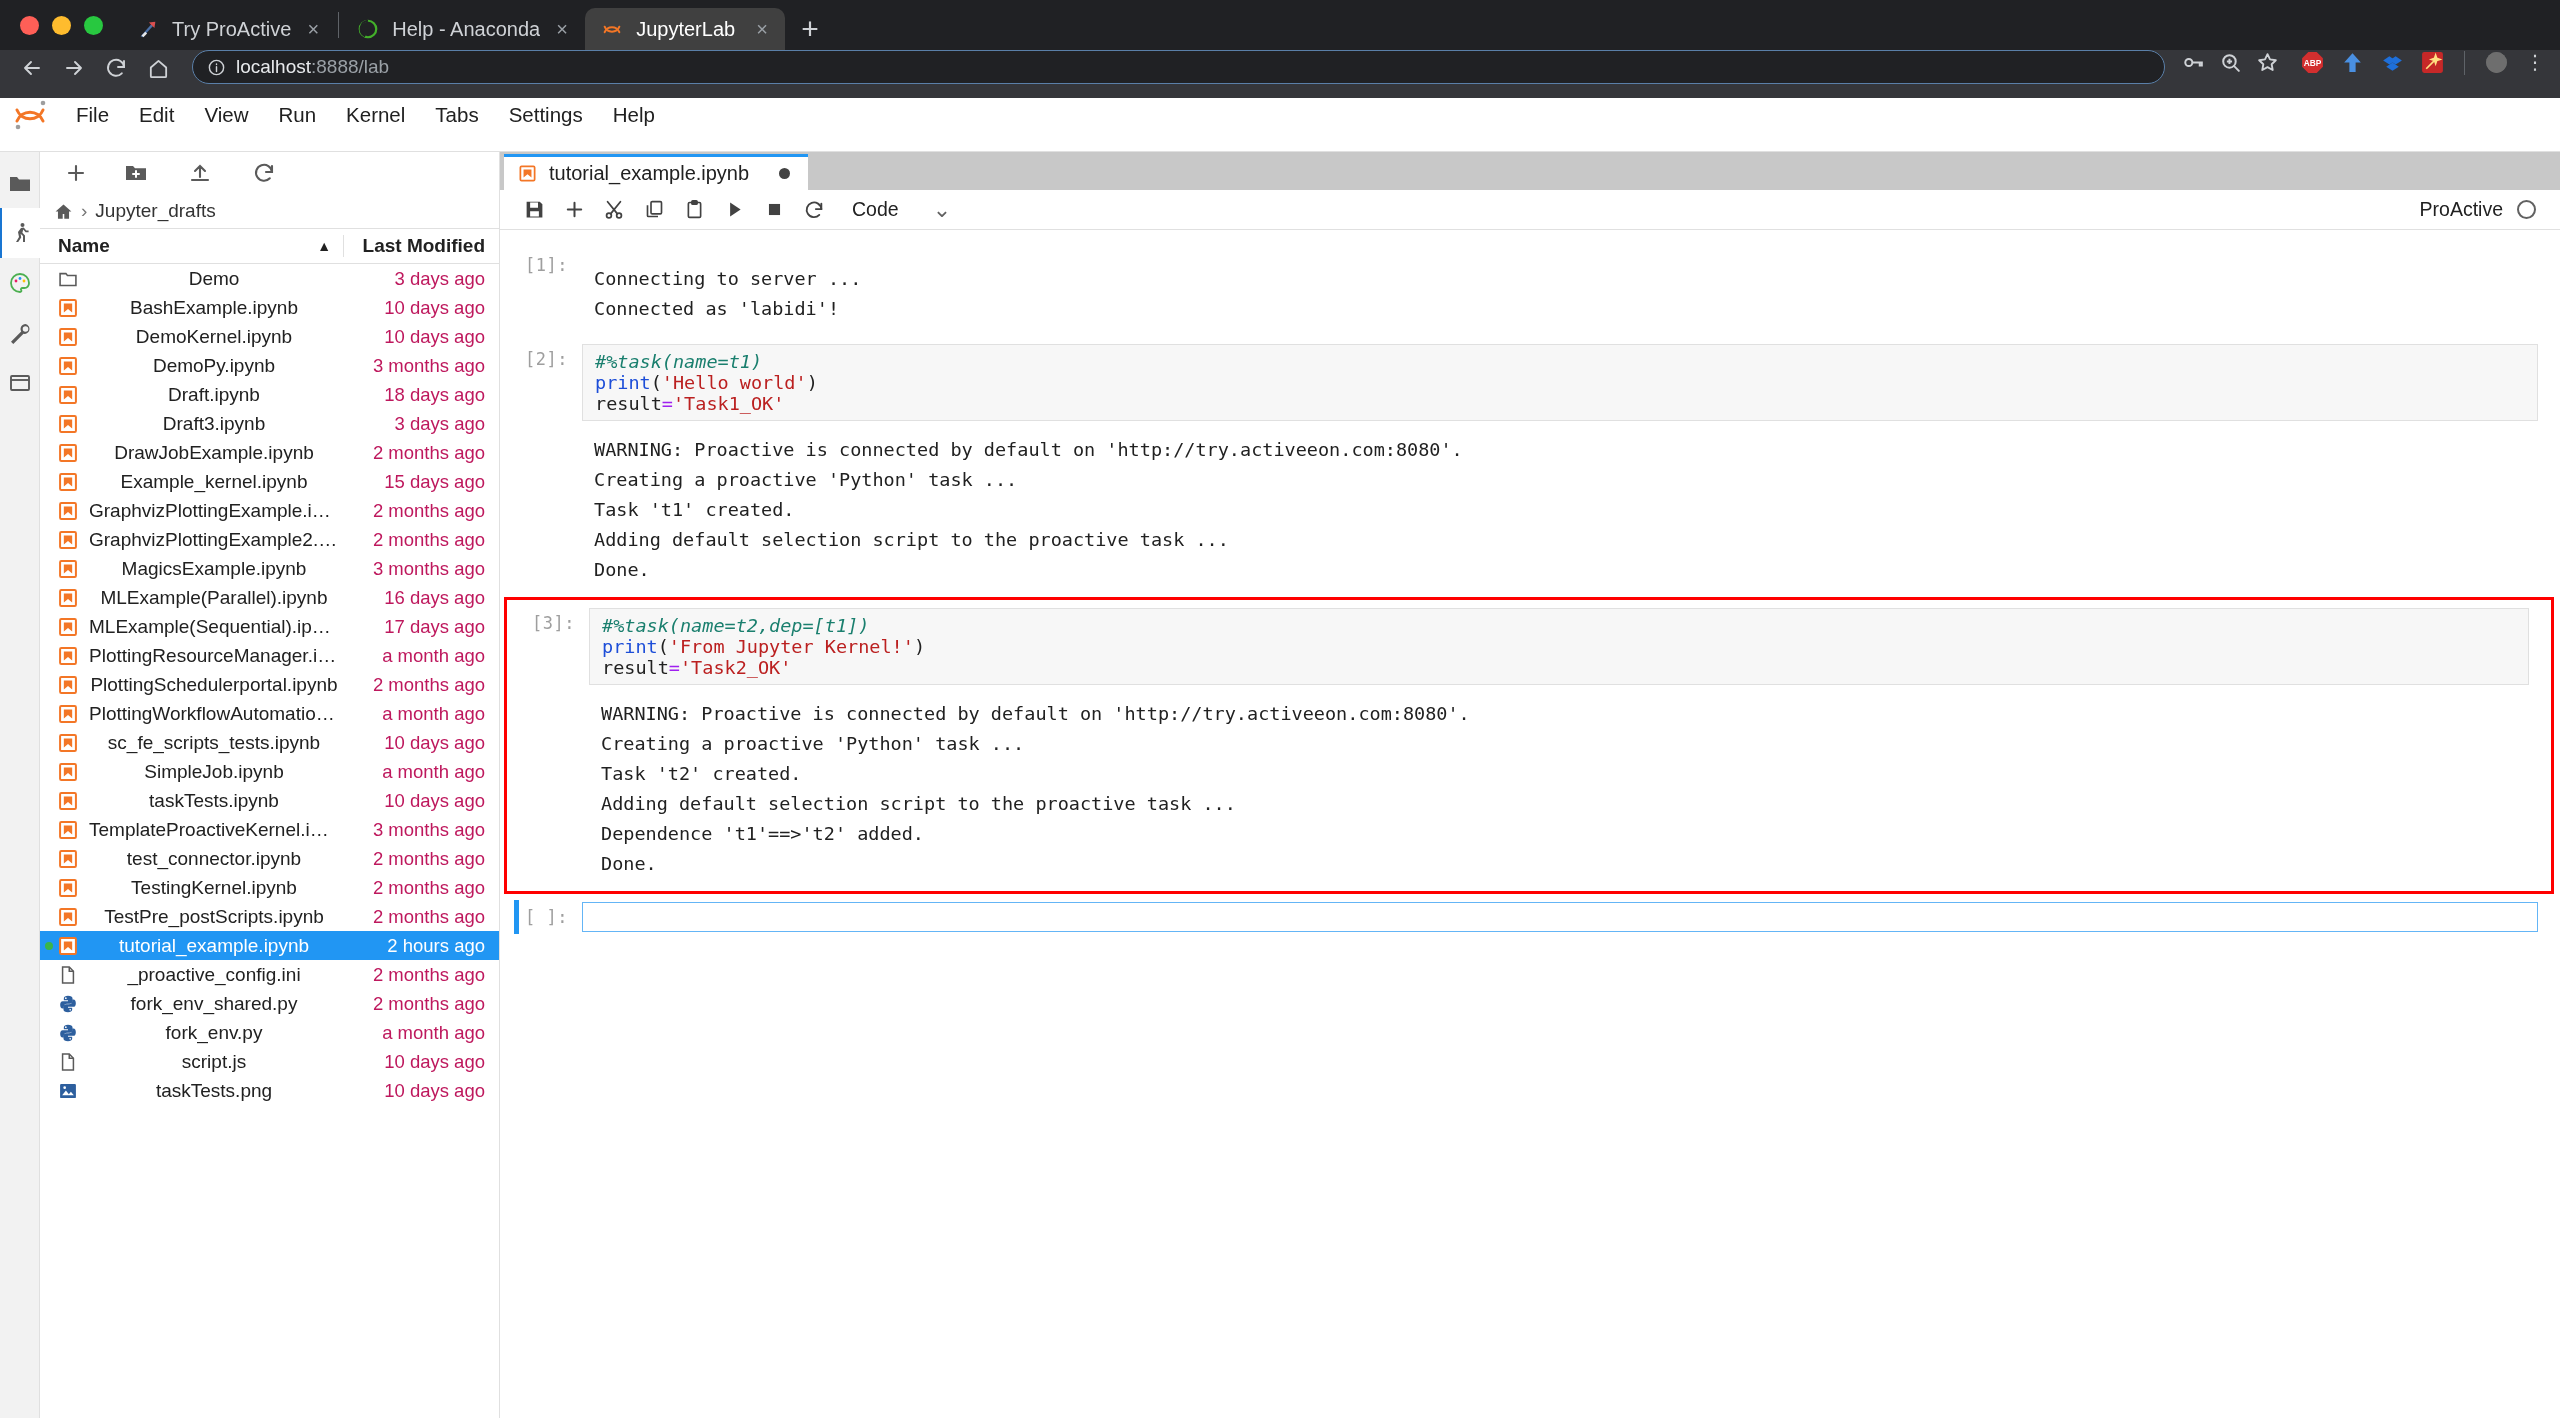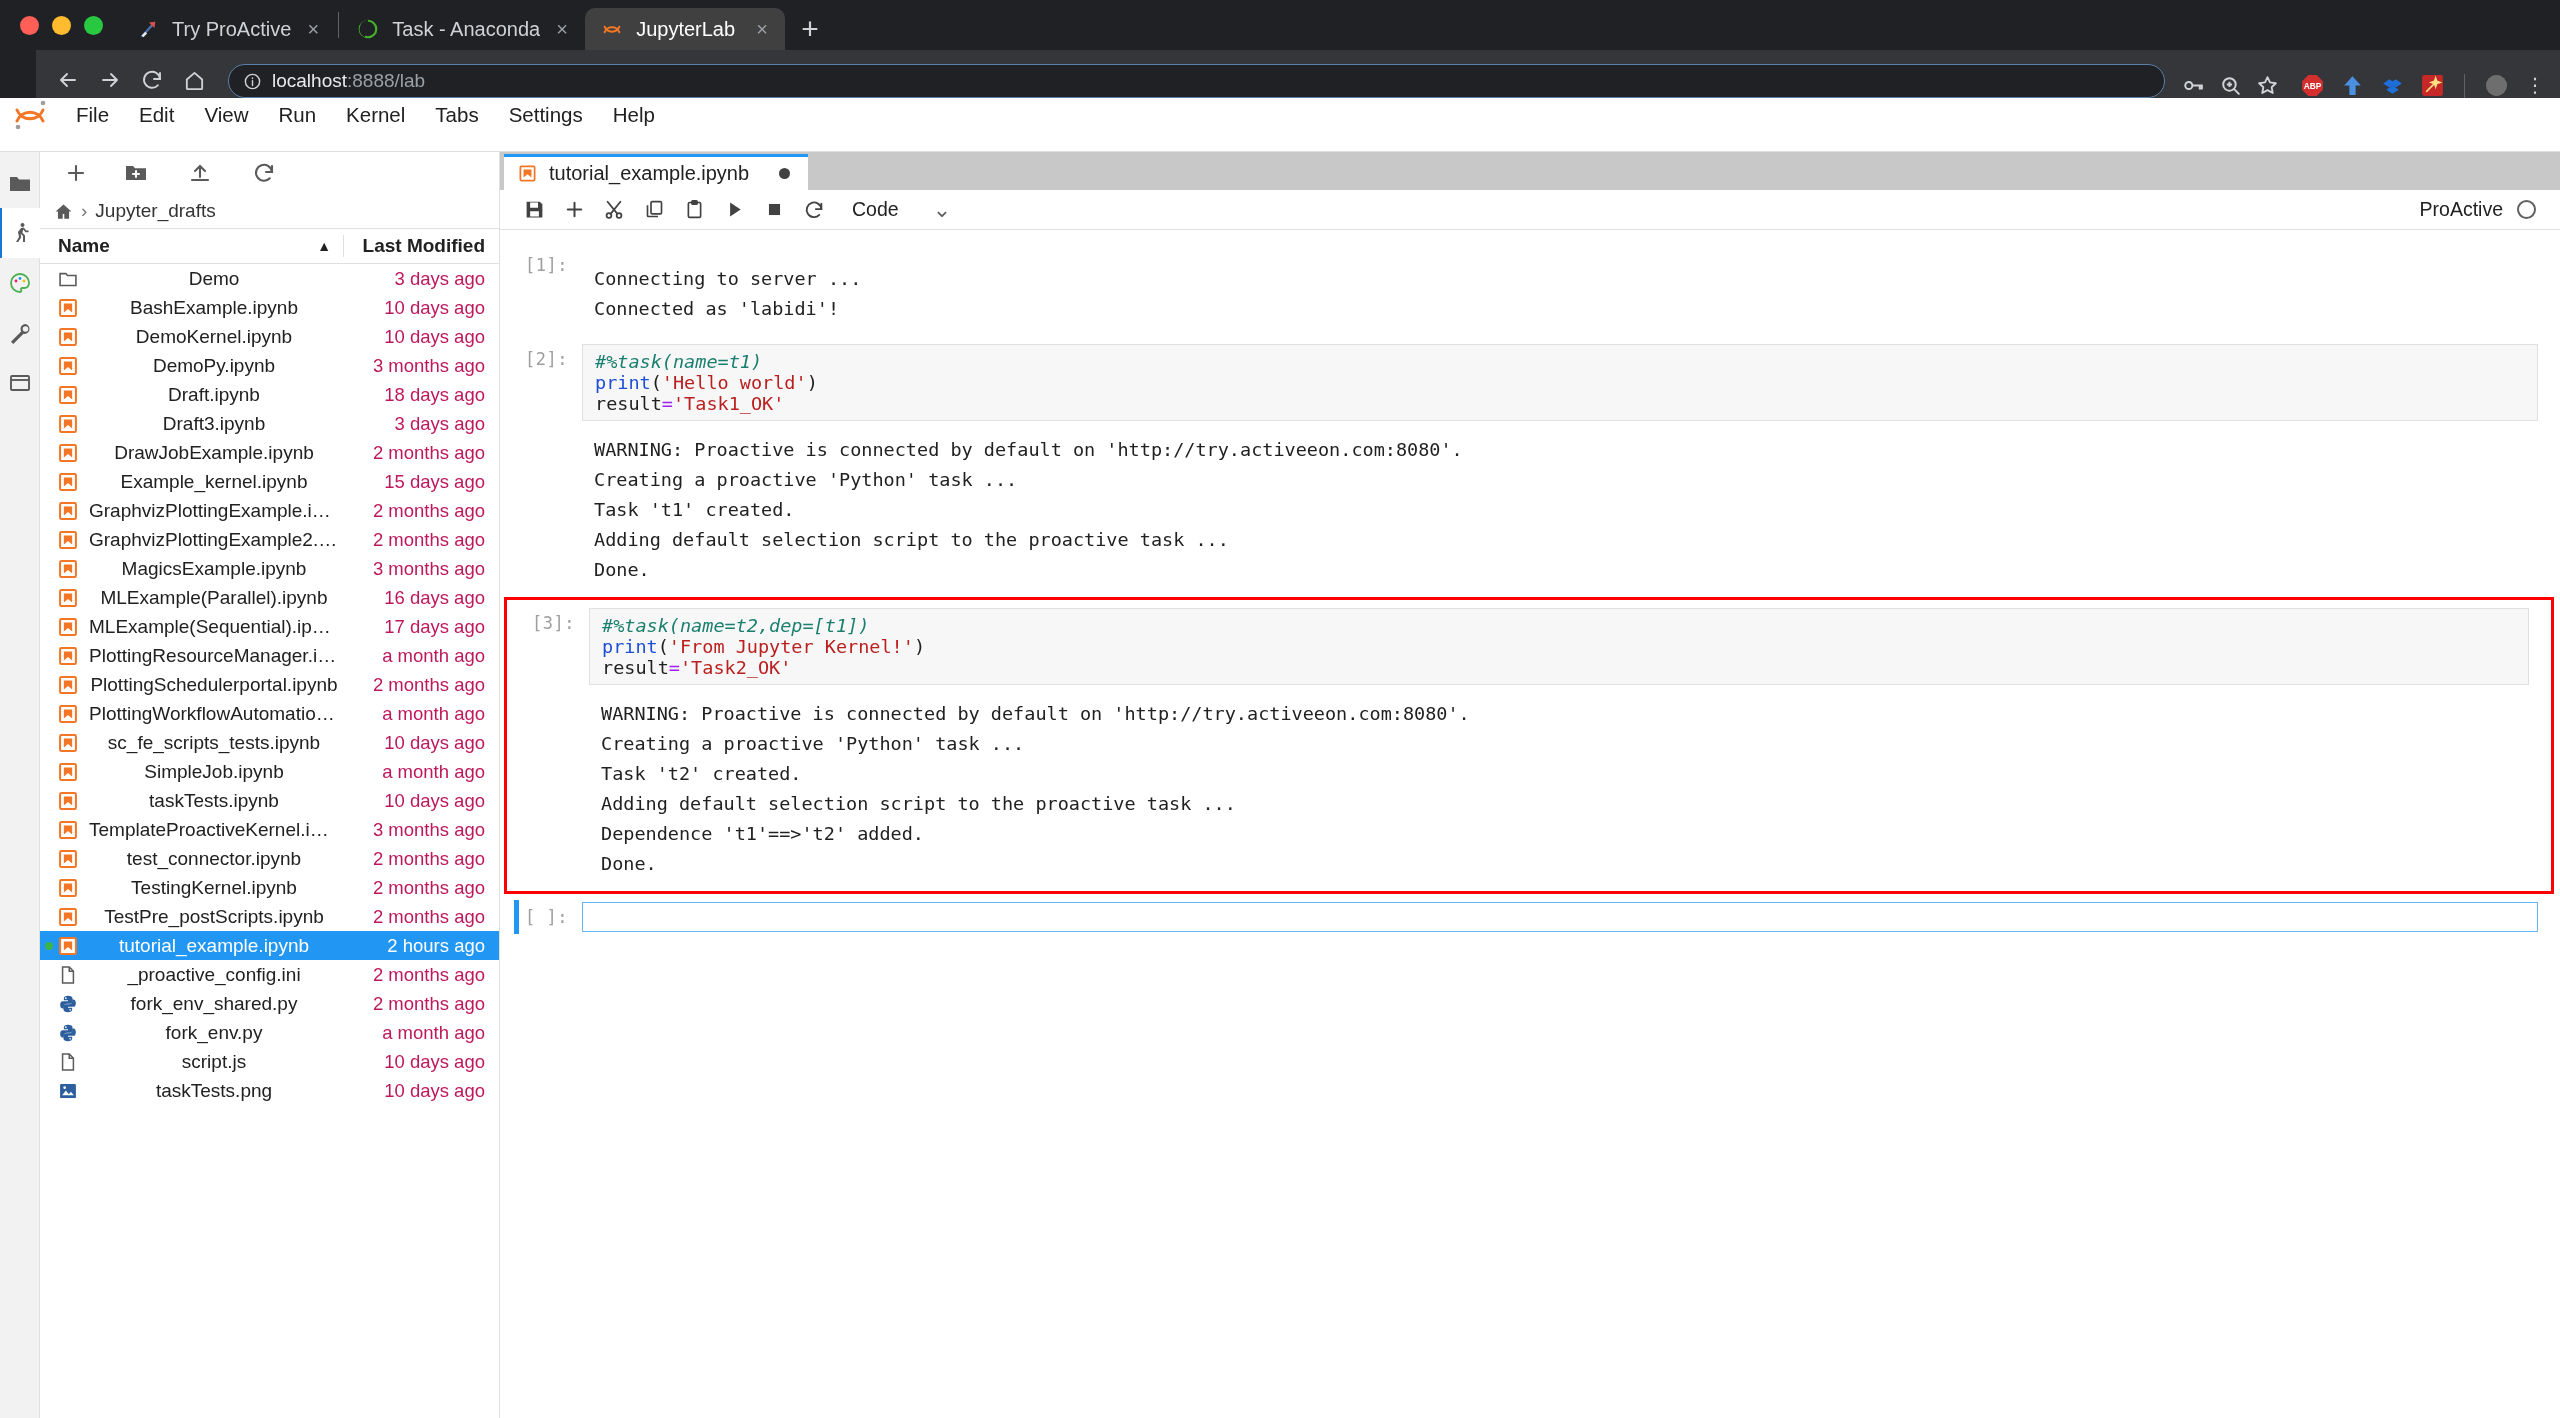--- a/index.html
+++ b/index.html
@@ -34,22 +34,22 @@
   .btab .favicon { width: 22px; height: 22px; flex: none; display: block; }
   .btab .btab-title {
     flex: 1; white-space: nowrap; overflow: hidden; text-overflow: ellipsis;
     font-size: 20px;
   }
   .btab .tabclose { color: #9aa0a6; font-size: 20px; flex: none; width: 18px; text-align: center; }
   .tabsep { width: 1px; height: 26px; background: #5f6368; align-self: center; margin: 0 2px; }
   .newtab { color: #cfd2d6; font-size: 30px; padding: 0 16px; height: 42px; display:flex; align-items:center; }
 
   .navbar {
-    height: 48px; background: #35363a; display: flex; align-items: flex-end;
-    padding: 0 14px; gap: 6px; margin-left: 36px;
+    height: 48px; background: #35363a; display: flex; align-items: flex-start;
+    padding: 0 14px; gap: 6px;
   }
   .navbtn {
     width: 36px; height: 36px; display: flex; align-items: center; justify-content: center;
     color: #cfd2d6; font-size: 22px; flex: none;
   }
   .omnibox {
     flex: 1; height: 34px; background: #202124; border: 1.5px solid #5a7fa8;
     border-radius: 18px; display: flex; align-items: center;
     padding: 0 14px; gap: 10px; margin: 0 10px;
     max-width: 2160px;
@@ -193,21 +193,21 @@
       <span class="btab-title">Try ProActive</span>
       <span class="tabclose">×</span>
     </div>
     <div class="tabsep"></div>
 
     <div class="btab">
       <svg class="favicon" viewBox="0 0 24 24">
         <circle cx="12" cy="12" r="9" fill="none" stroke="#43b02a" stroke-width="2.4"></circle>
         <path d="M12 3 a9 9 0 0 0 -3 17" fill="none" stroke="#202124" stroke-width="2.4"></path>
       </svg>
-      <span class="btab-title">Task - Anaconda</span>
+      <span class="btab-title">Help - Anaconda</span>
       <span class="tabclose">×</span>
     </div>
 
     <div class="btab active">
       <svg class="favicon" viewBox="0 0 24 24">
         <path d="M4 9.5 a8.6 8.6 0 0 0 16 0" fill="none" stroke="#f37626" stroke-width="2.2" stroke-linecap="round"></path>
         <path d="M4 15.5 a8.6 8.6 0 0 1 16 0" fill="none" stroke="#f37626" stroke-width="2.2" stroke-linecap="round"></path>
       </svg>
       <span class="btab-title">JupyterLab</span>
       <span class="tabclose">×</span>

